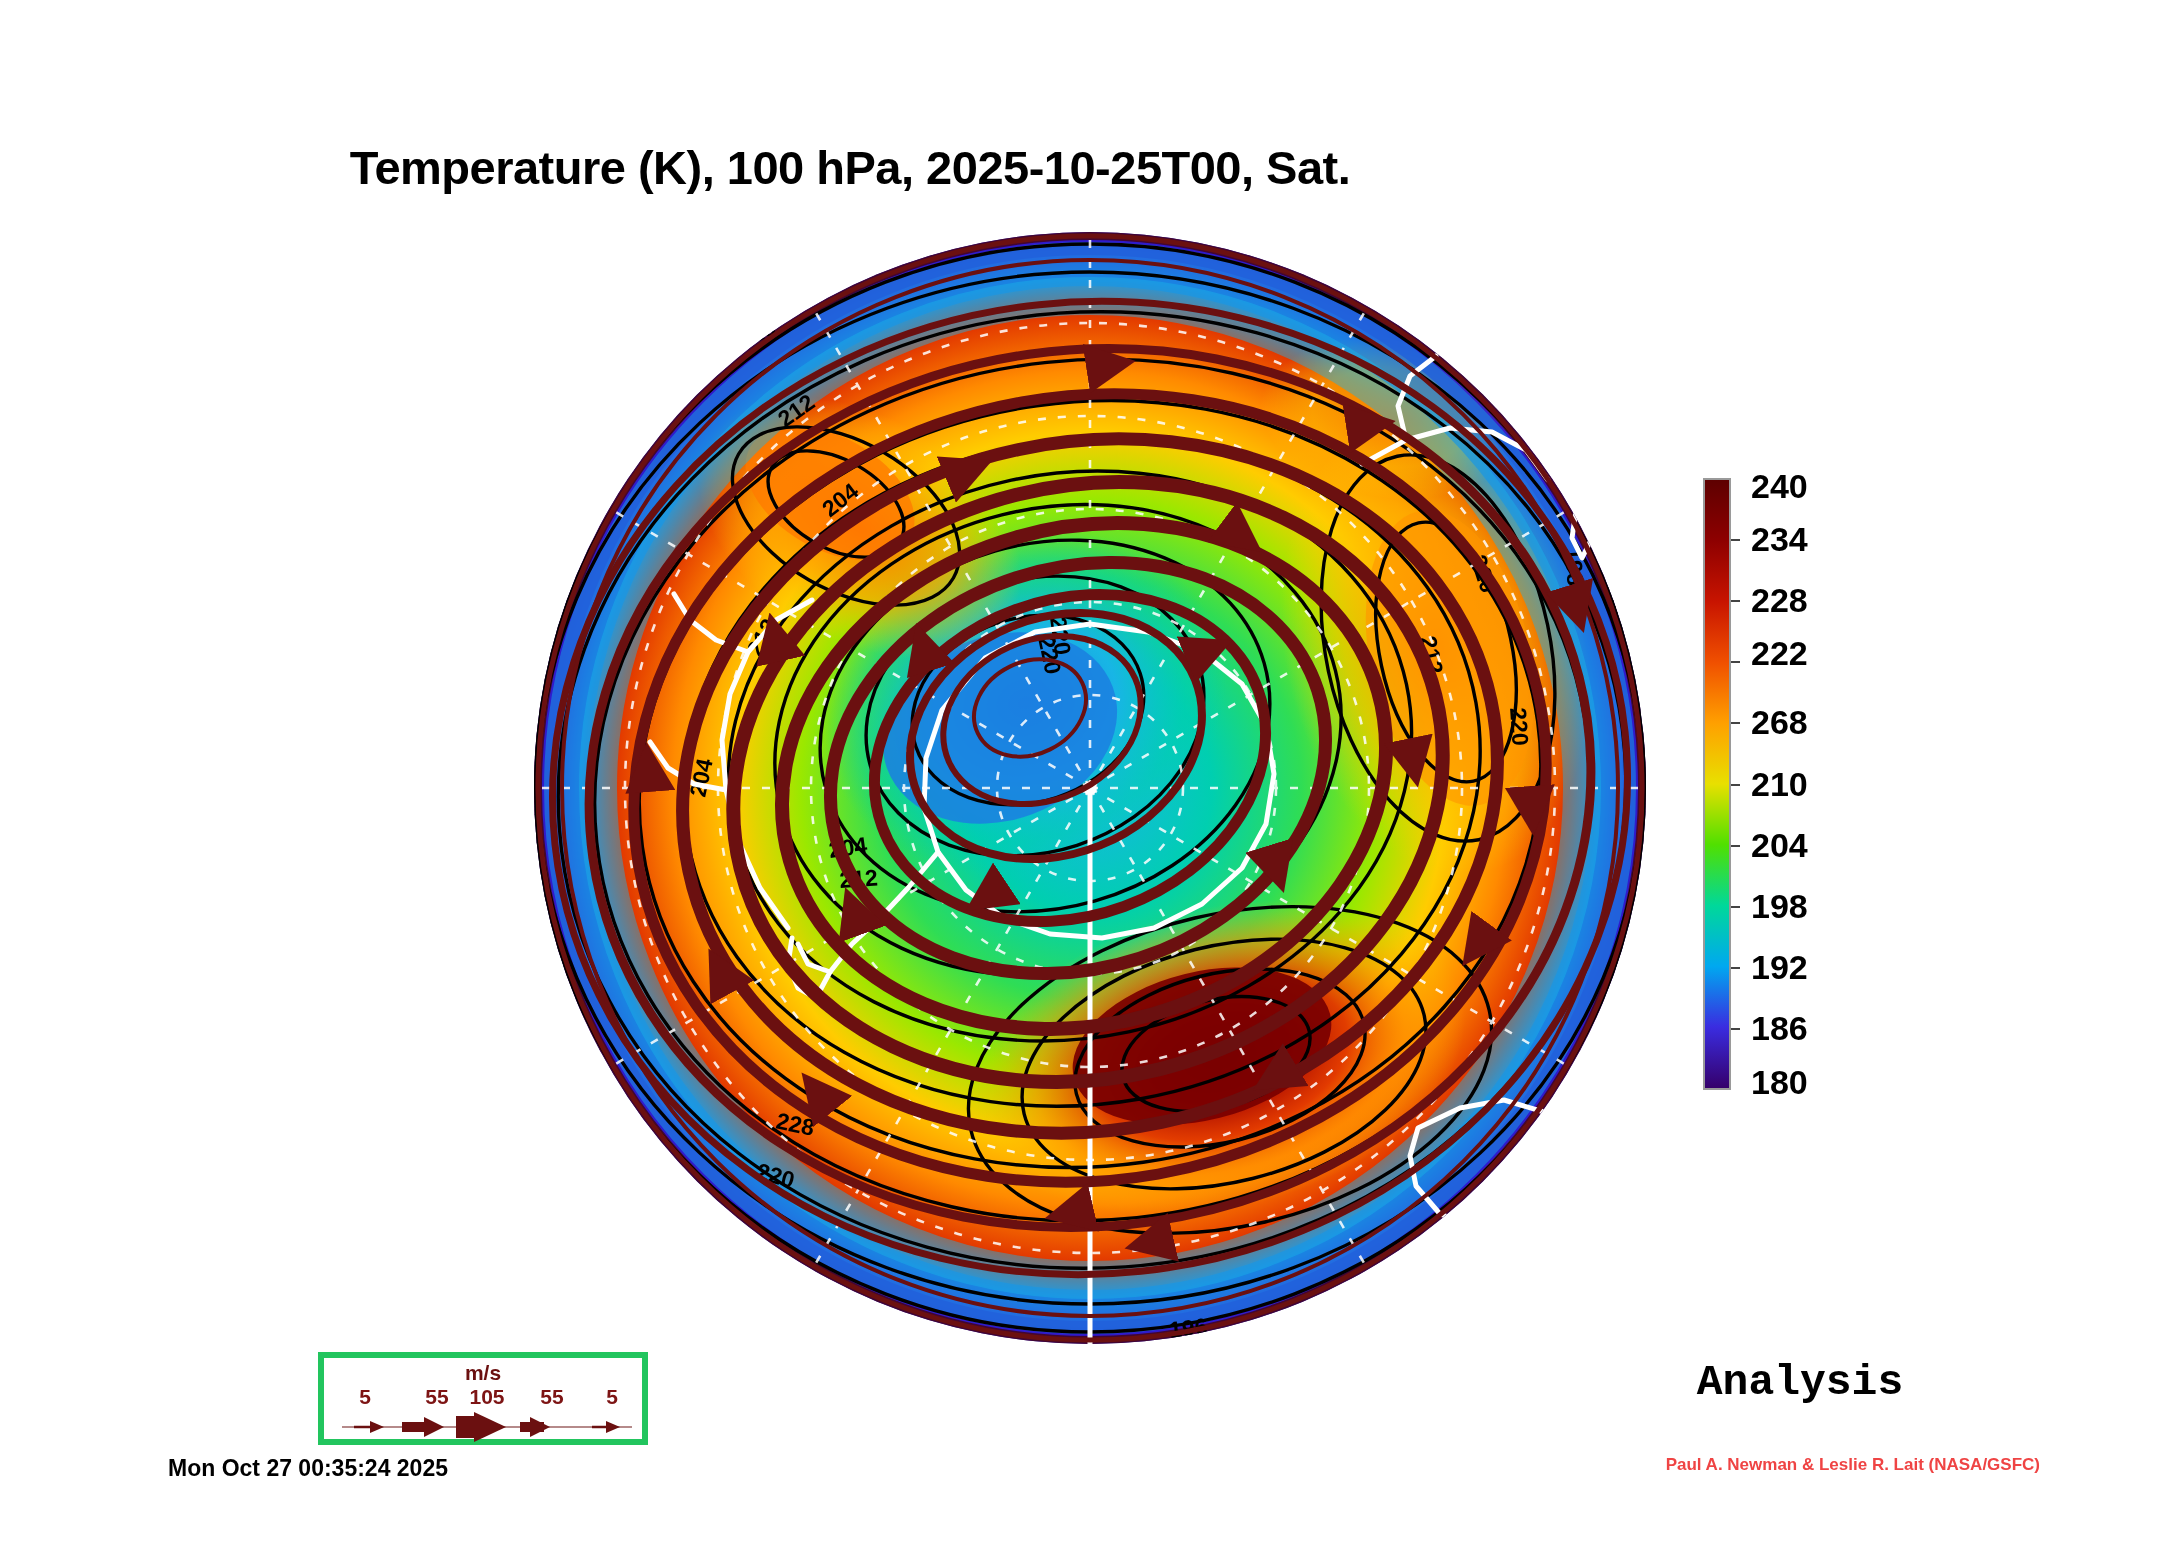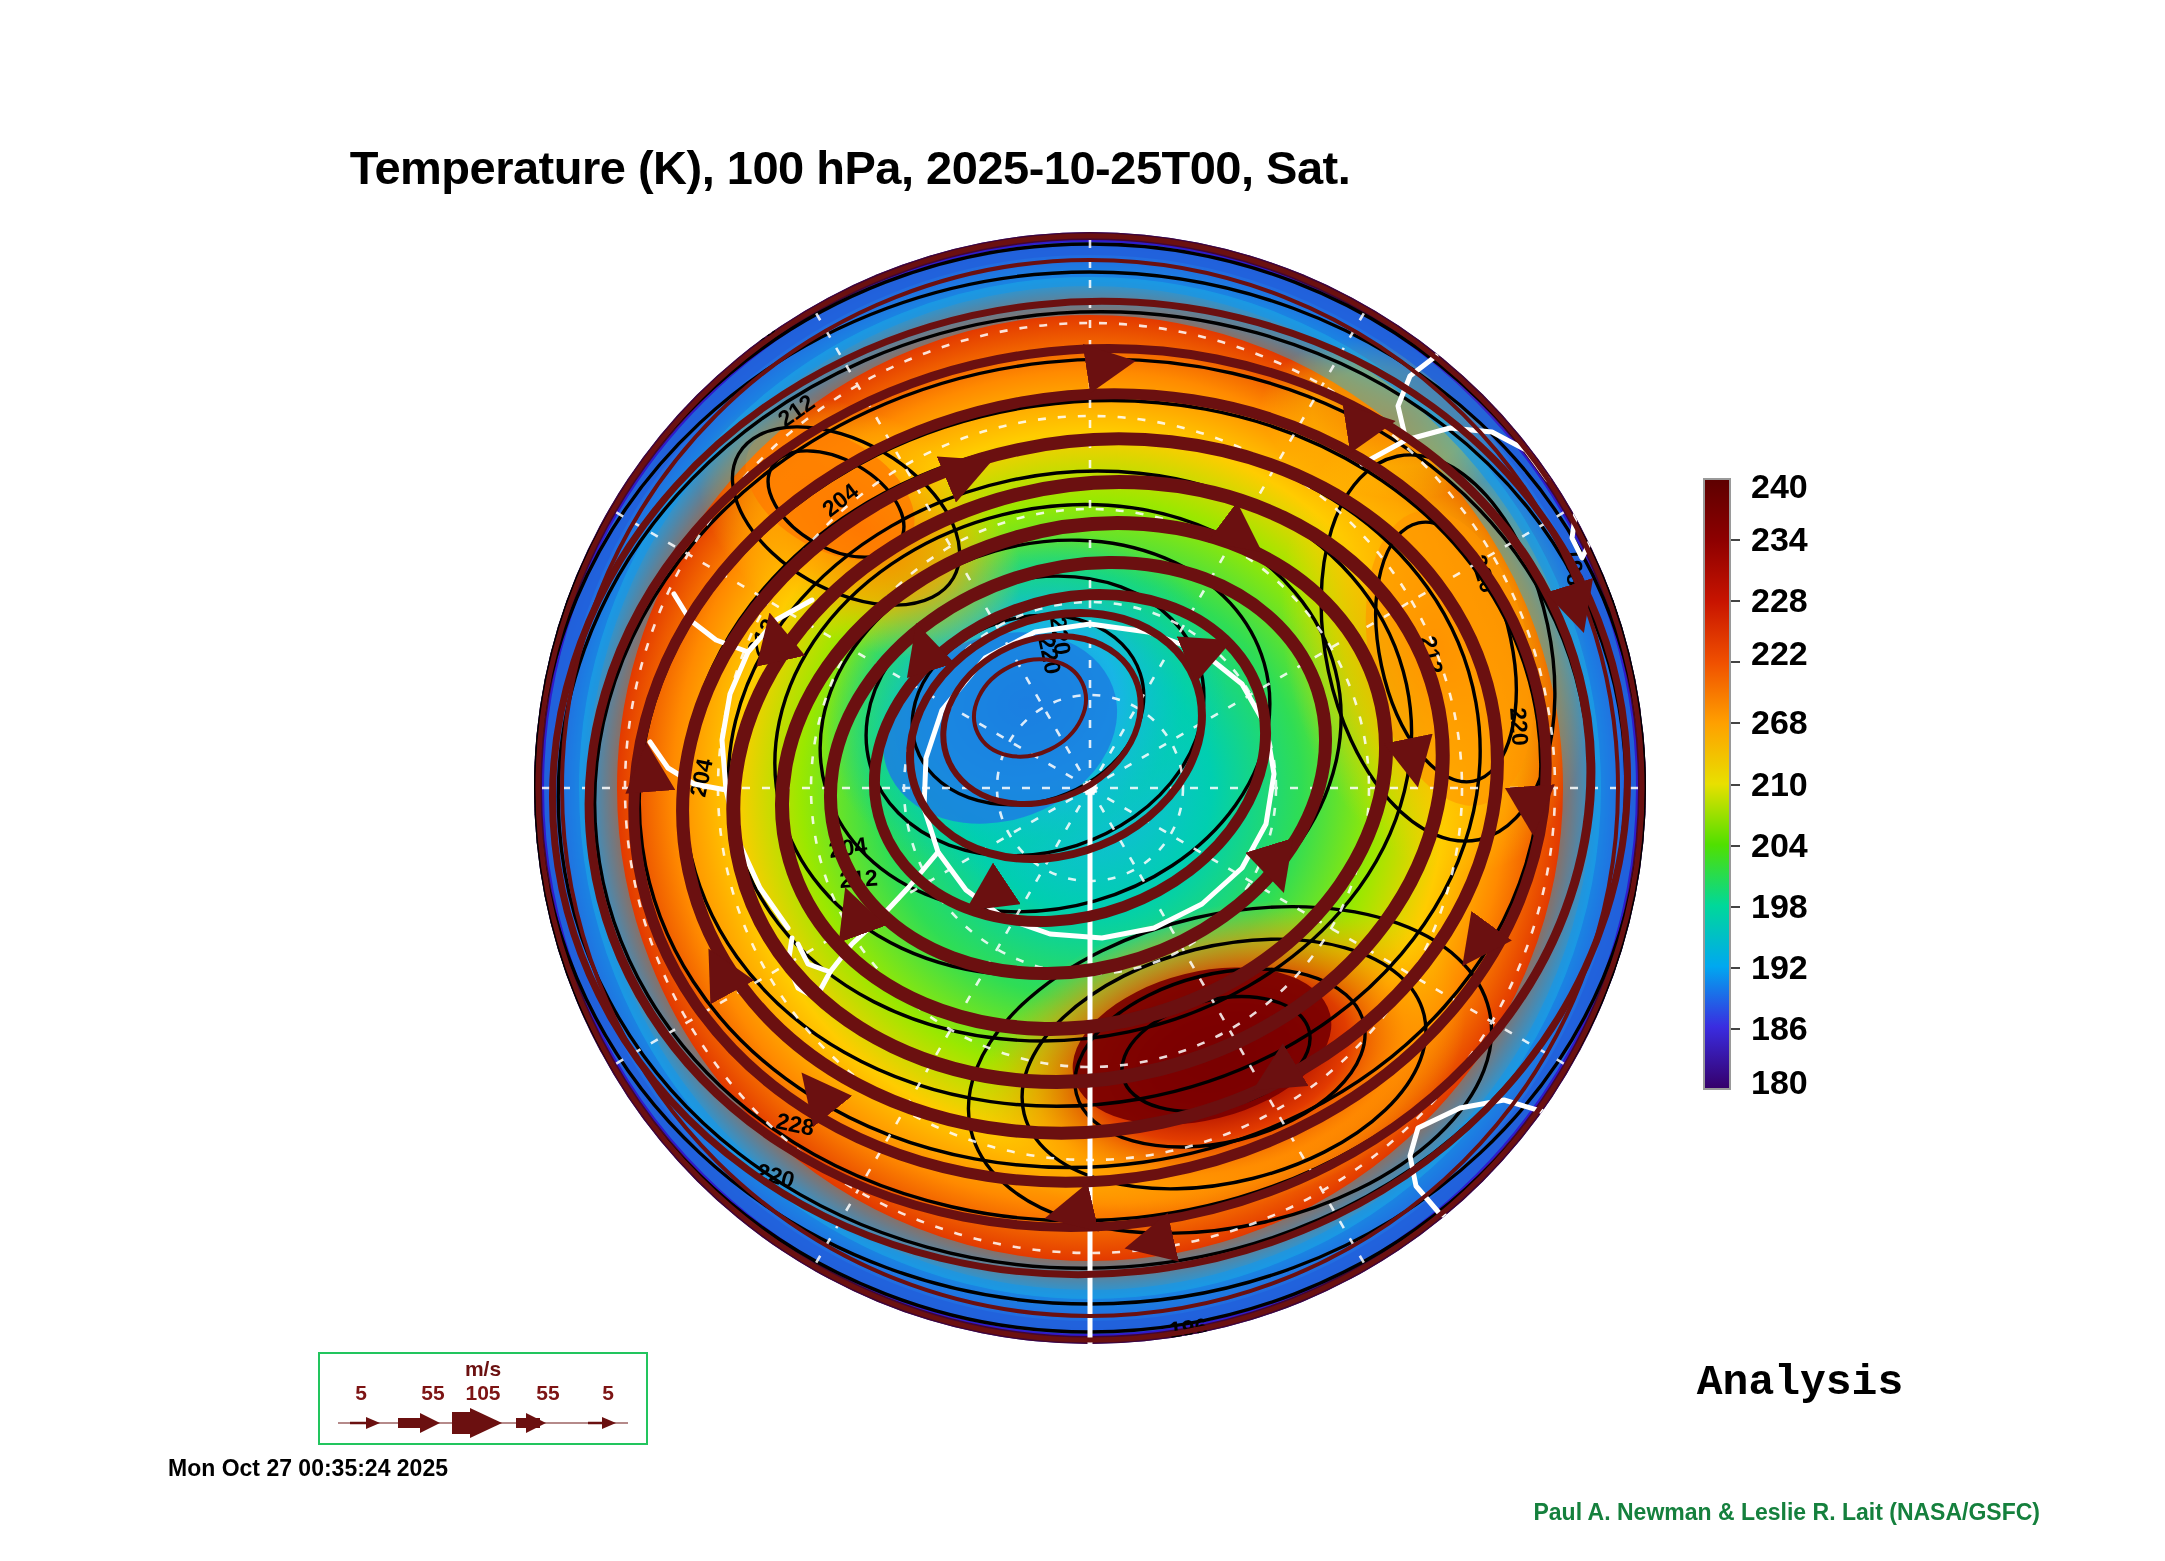--- a/index.html
+++ b/index.html
@@ -15,33 +15,33 @@
   
   #cbar-wrap{position:absolute;left:1703px;top:478px;width:230px;height:612px;}
   #cbar{position:absolute;left:0;top:0;width:28px;height:612px;
         border:2px solid #9a9a9a;box-sizing:border-box;}
   .cbtick{position:absolute;left:28px;width:9px;height:2px;background:#444;}
   .cblab{position:absolute;left:48px;font-size:34px;font-weight:bold;color:#000;
          transform:translateY(-50%);white-space:nowrap;}
 
   
   #wind-legend{position:absolute;left:318px;top:1352px;width:330px;height:93px;
-               border:2px solid #22c55e;box-sizing:border-box;background:#fff;}
+               border:6px solid #22c55e;box-sizing:border-box;background:#fff;}
   #wind-unit{position:absolute;top:3px;left:0;width:100%;text-align:center;
              font-size:21px;font-weight:bold;color:#6b1010;}
   .wl-num{position:absolute;top:27px;font-size:21px;font-weight:bold;
           color:#7d1414;transform:translateX(-50%);}
   #wind-svg{position:absolute;left:0;top:52px;width:326px;height:34px;}
 
   #analysis{position:absolute;left:1655px;top:1358px;width:290px;text-align:center;
             font-size:43px;font-weight:bold;color:#000;font-family:Liberation Mono, monospace;}
   #timestamp{position:absolute;left:125px;top:1455px;font-size:23px;
              font-weight:bold;color:#000;margin-left:43px;}
-  #credit{position:absolute;right:125px;top:1455px;font-size:23px;
-          font-weight:bold;color:#15803d;margin-top:44px;}
+  #credit{position:absolute;right:125px;top:1455px;font-size:17px;
+          font-weight:bold;color:#ef4444;}
 
   .ctext{font-family:"Liberation Sans",sans-serif;font-size:23px;font-weight:bold;
          fill:#000;}
 </style>
 </head>
 <body>
 
 <div id="title">Temperature (K), 100 hPa, 2025-10-25T00, Sat.</div>
 
 <div id="map-wrap">

